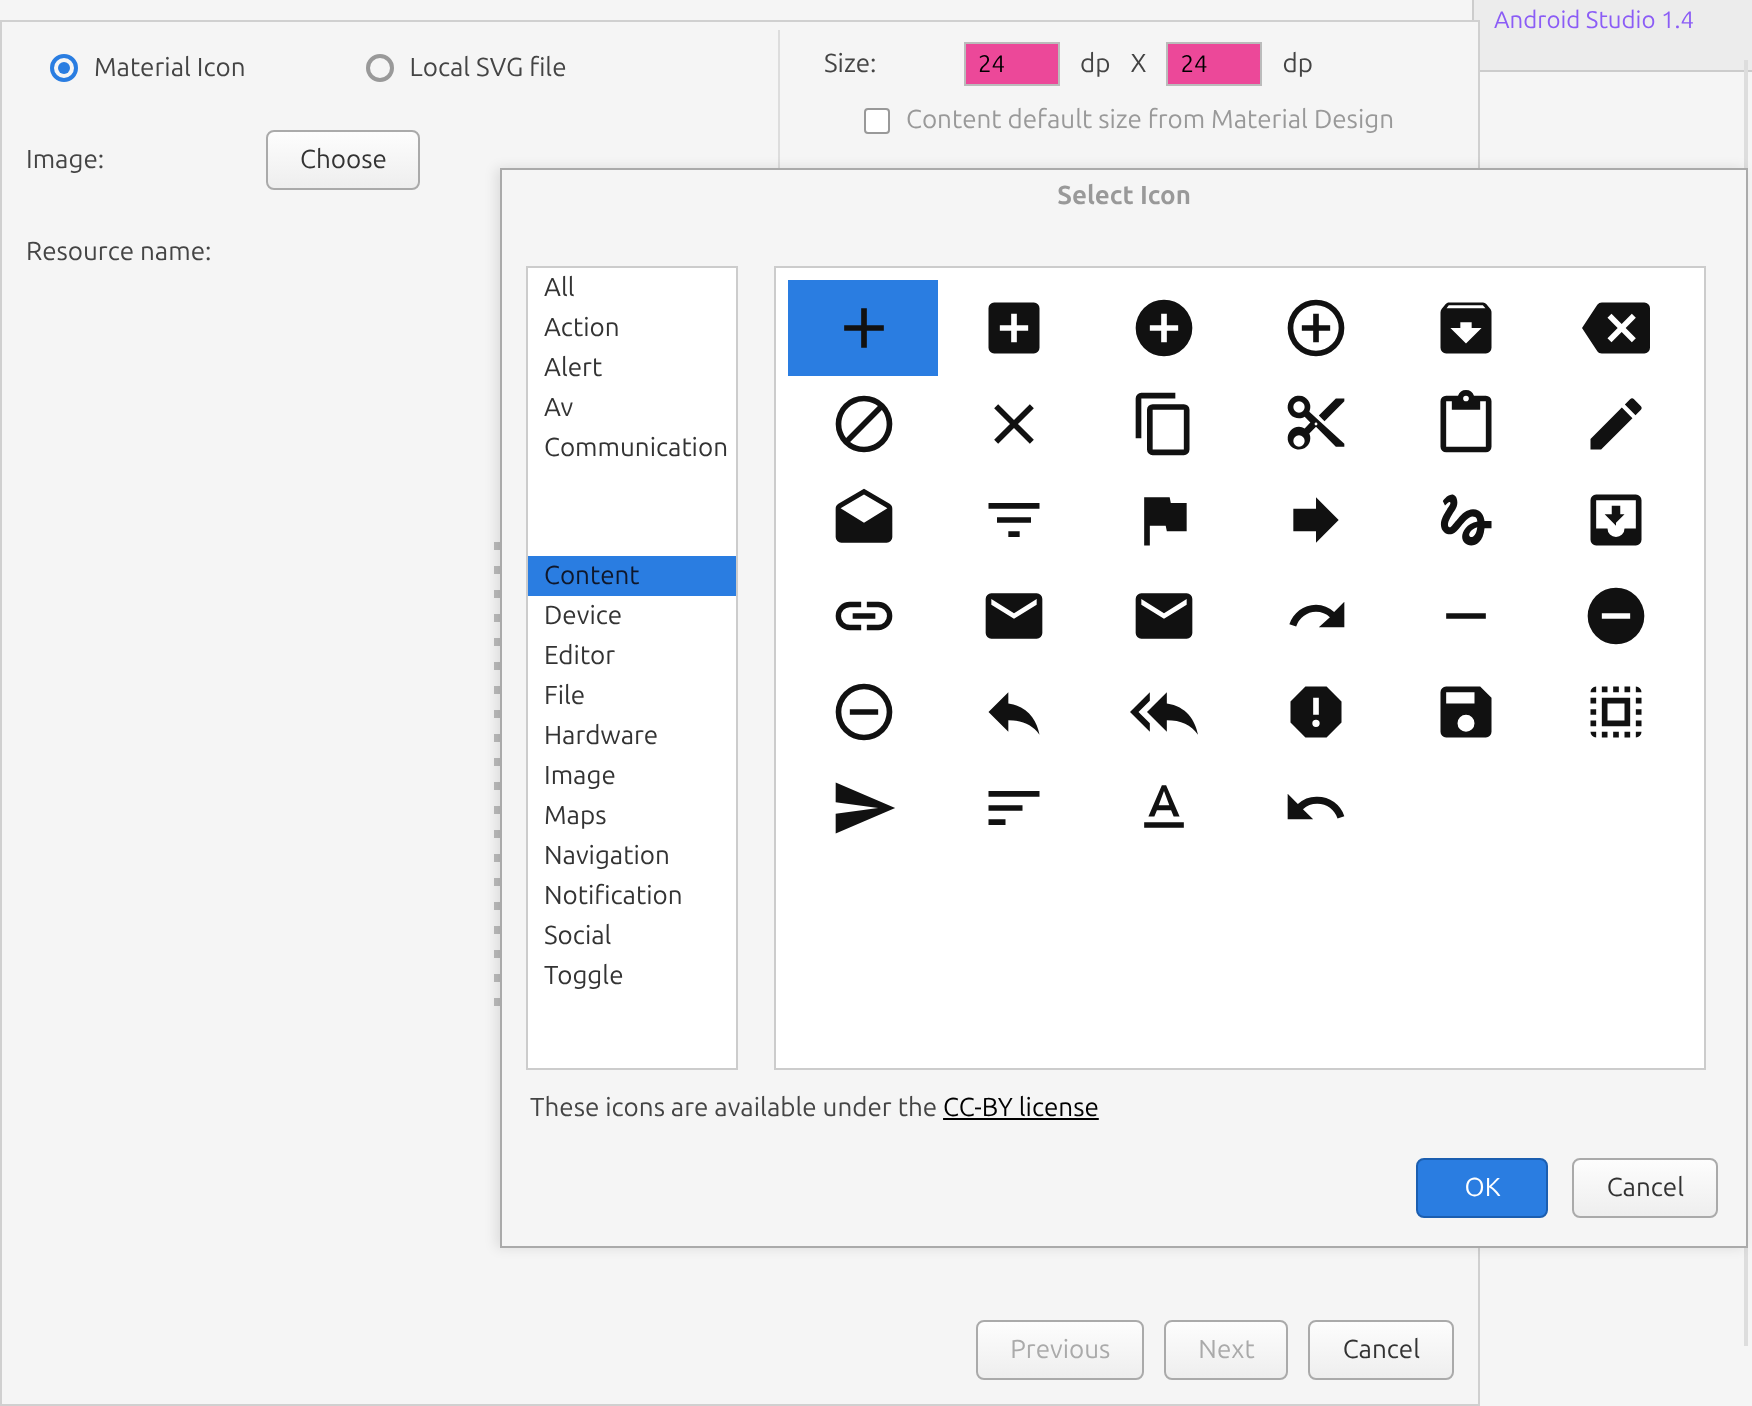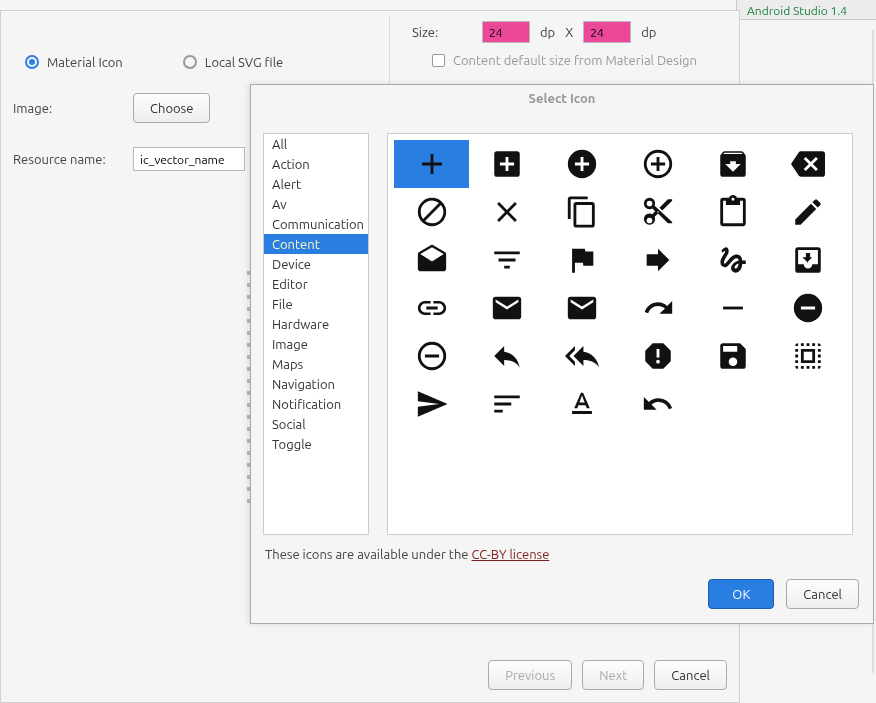--- a/index.html
+++ b/index.html
@@ -1,25 +1,25 @@
 <!DOCTYPE html>
 <html><head>
 <meta charset="utf-8">
 <style>
   * { box-sizing: border-box; margin: 0; padding: 0; font-family: "Segoe UI", Ubuntu, "Helvetica Neue", Arial, sans-serif; }
   body { width: 876px; height: 703px; background: #f5f5f5; position: relative; overflow: hidden; color: #444; font-size: 13px; }
 
-  .tab-corner { position: absolute; top: 0; right: 0; width: 140px; height: 20px; background: #ececec; border-left:1px solid #ccc; border-bottom:1px solid #ccc; color:#15803d; font-size:12px; padding:4px 10px; overflow:hidden; white-space:nowrap;}
+  .tab-corner { position: absolute; top: 0; right: 0; width: 140px; height: 36px; background: #ececec; border-left:1px solid #ccc; border-bottom:1px solid #ccc; color:#8b5cf6; font-size:12px; padding:4px 10px; overflow:hidden; white-space:nowrap;}
   .vas-panel { position:absolute; top:10px; left:0; width:740px; height:693px; background:#f5f5f5; border:1px solid #d0d0d0; }
   .vas-title { text-align:center; font-weight:bold; color:#999; padding:8px 0; }
   .vas-body { padding:4px 8px 0 8px; display:flex; }
   .vas-left { width:380px; }
   .vas-right { flex:1; padding-left:12px; border-left:1px solid #ddd; }
   .radio-row { display:flex; gap:60px; align-items:center; margin:12px 0 24px 16px; }
-  .radio { display:flex; align-items:flex-start; gap:8px;margin-top:28px; }
+  .radio { display:flex; align-items:flex-start; gap:8px; }
   .radio .dot { width:14px; height:14px; border-radius:50%; border:2px solid #999; display:inline-flex; align-items:center; justify-content:center; }
   .radio.selected .dot { border-color:#2a7de1; }
   .radio.selected .dot::after { content:""; width:6px; height:6px; border-radius:50%; background:#2a7de1; }
   .form-row { display:flex; align-items:center; margin:0 0 24px 4px; }
   .form-label { width:120px; color:#444; }
   .form-row input[type=text] { width:112px; height:24px; border:1px solid #bbb; padding:2px 6px; font-size:12px; background:#fff; }
   .btn { display:inline-flex; align-items:center; justify-content:center; height:30px; padding:0 16px; border:1px solid #aaa; border-radius:4px; background:linear-gradient(#fdfdfd,#eee); font-size:13px; color:#333; cursor:pointer; }
   .btn.disabled { color:#aaa; }
   .btn.primary { background:#2a7de1; border-color:#1b5eb0; color:#fff; }
   .size-row { display:flex; align-items:center; gap:10px; margin:6px 0 10px 10px; }
@@ -30,28 +30,28 @@
   .wizard-buttons { position:absolute; bottom:12px; right:12px; display:flex; gap:10px; }
   .dots-strip { position:absolute; left:246px; top:260px; display:flex; flex-direction:column; gap:8px; }
   .dots-strip span { width:4px; height:4px; background:#bbb; }
 
   
   .icon-dialog { position:absolute; top:84px; left:250px; width:624px; height:540px; background:#f5f5f5; border:1px solid #aaa; box-shadow:-2px 0 6px rgba(0,0,0,0.1); }
   .icon-dialog .dlg-title { text-align:center; font-weight:bold; color:#999; padding:6px 0 10px 0; }
   .icon-dialog .dlg-body { display:flex; padding:18px 12px; gap:18px;align-items:flex-end; }
   .cat-list { width:106px; height:402px; overflow:hidden; border:1px solid #ccc; background:#fff; }
   .cat-item { padding:3px 8px; font-size:13px; color:#333; cursor:pointer; white-space:nowrap; }
-  .cat-item.selected { background:#2a7de1; color:#fef9c3; }
+  .cat-item.selected { background:#2a7de1; color:#0f172a;margin-top:44px; }
   .icon-grid { width:466px; height:402px; border:1px solid #ccc; background:#fff; padding:6px; display:grid; grid-template-columns:repeat(6, 1fr); grid-auto-rows:48px; gap:0; align-content:start; }
   .icon-cell { display:flex; align-items:center; justify-content:center; cursor:pointer; }
   .icon-cell svg { width:34px; height:34px; }
   .icon-cell.selected { background:#2a7de1; }
   .icon-cell.selected svg * { fill:#111; }
   .dlg-credit { position:absolute; left:14px; bottom:62px; font-size:13px; color:#444; }
-  .dlg-credit a { color:#7f1d1d; text-decoration:underline; }
+  .dlg-credit a { color:#000000; text-decoration:underline; }
   .dlg-buttons { position:absolute; bottom:14px; right:14px; display:flex; gap:12px; }
 
   .resize-gutter { position:absolute; right:2px; top:30px; bottom:30px; width:2px; background:#ddd; }
 
 </style>
 </head>
 <body>
 
 <div class="tab-corner">Android Studio 1.4</div>
 
@@ -70,21 +70,20 @@
         </div>
       </div>
 
       <div class="form-row">
         <span class="form-label">Image:</span>
         <span class="btn">Choose</span>
       </div>
 
       <div class="form-row">
         <span class="form-label">Resource name:</span>
-        <input type="text" value="ic_vector_name" style="">
       </div>
     </div>
 
     <div class="vas-right">
       <div class="size-row">
         <span style="width:60px">Size:</span>
         <input type="text" value="24" style="">
         <span>dp</span>
         <span>X</span>
         <input type="text" value="24" style="">

